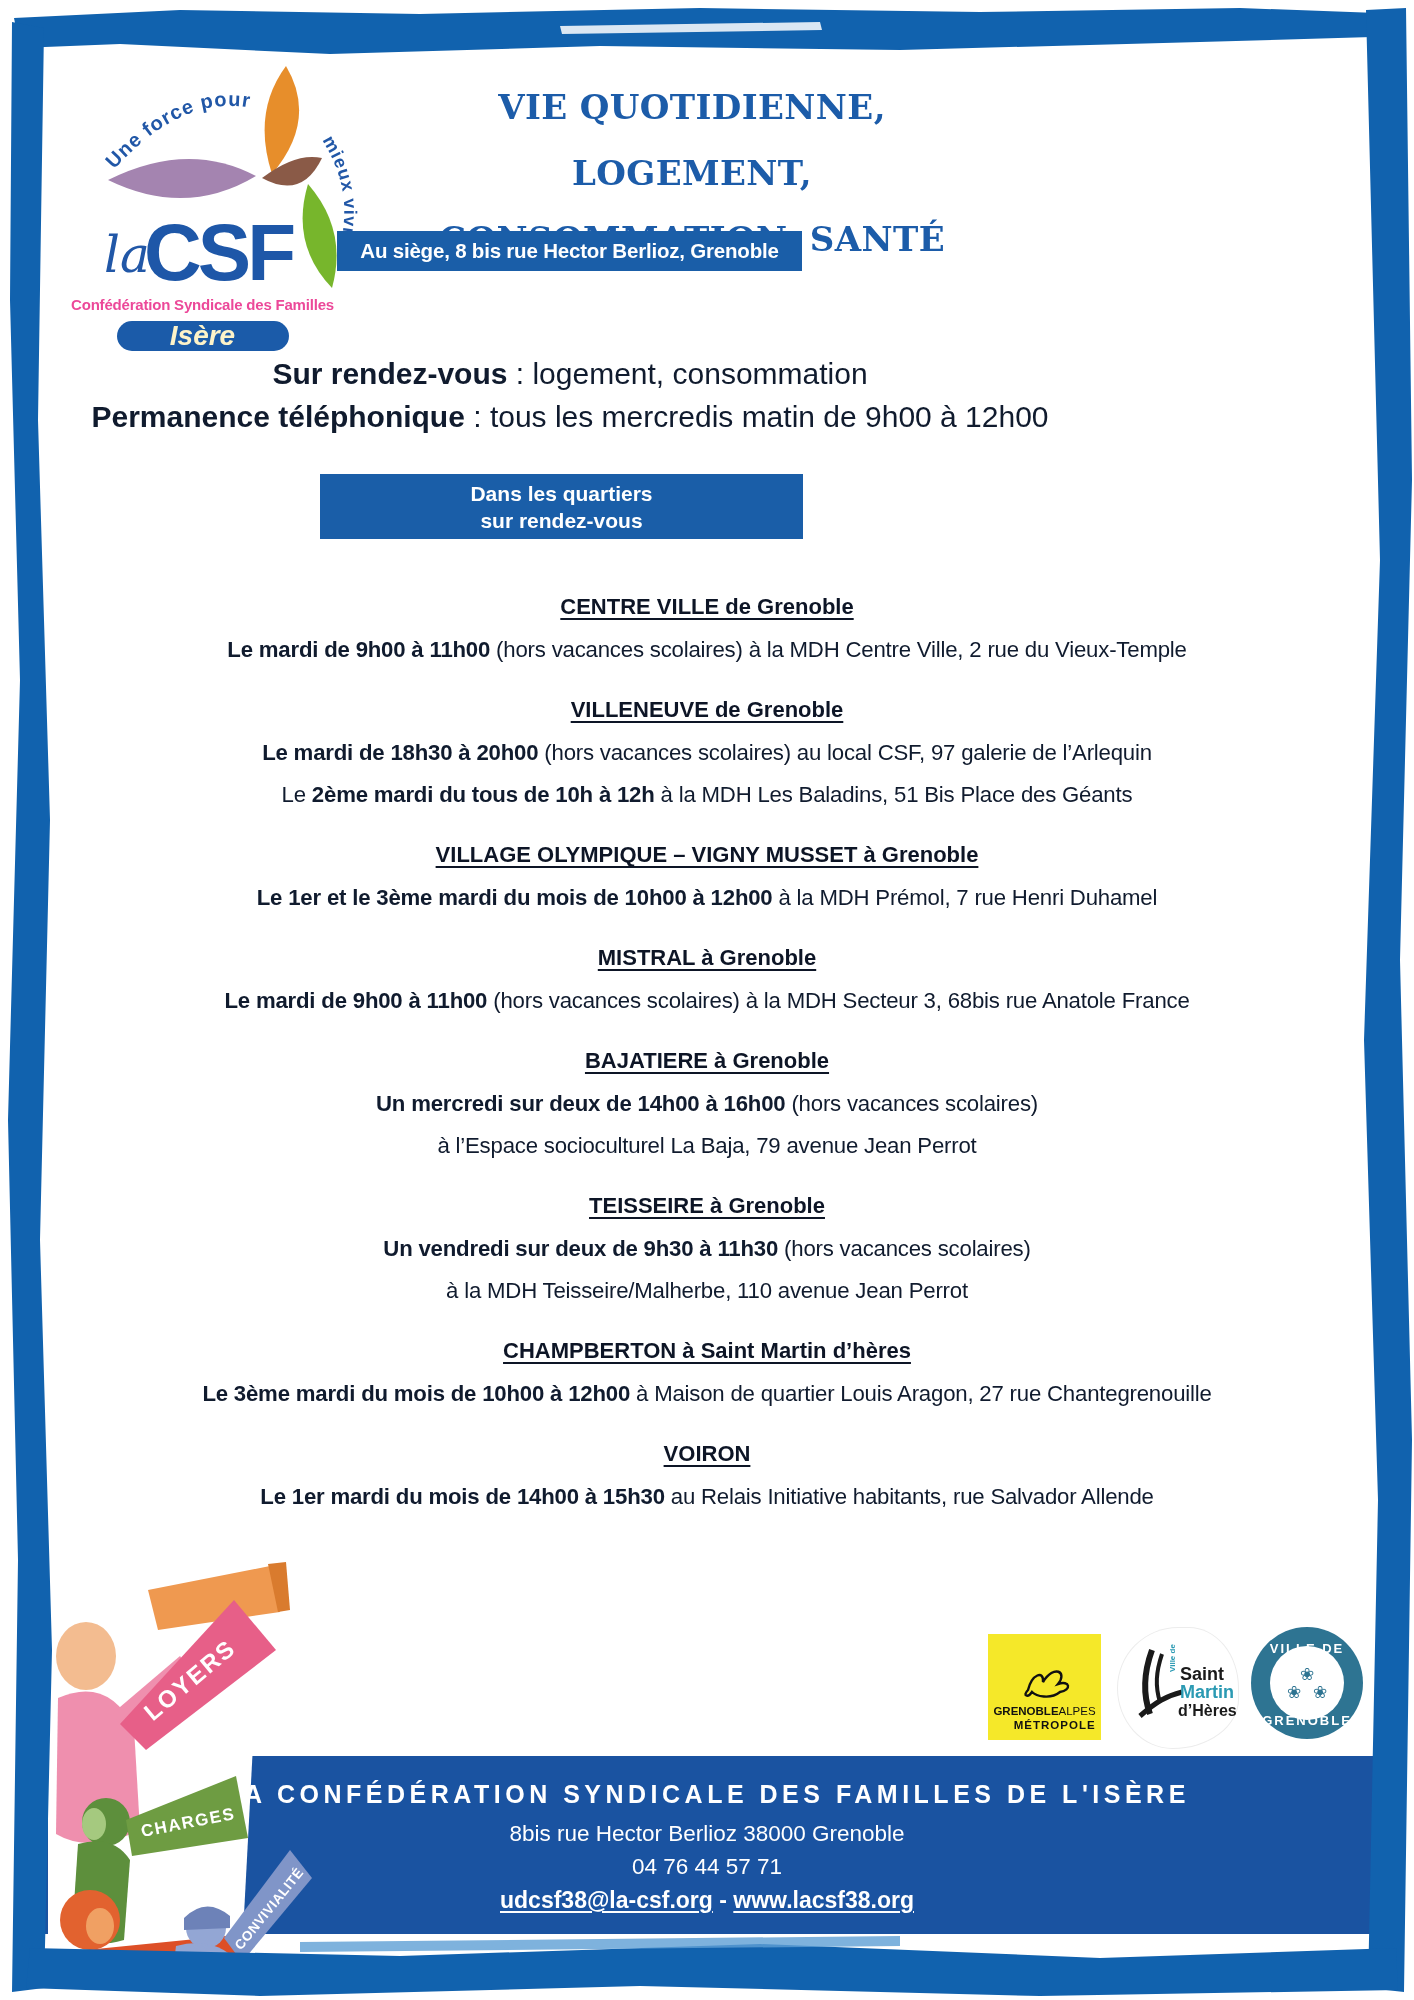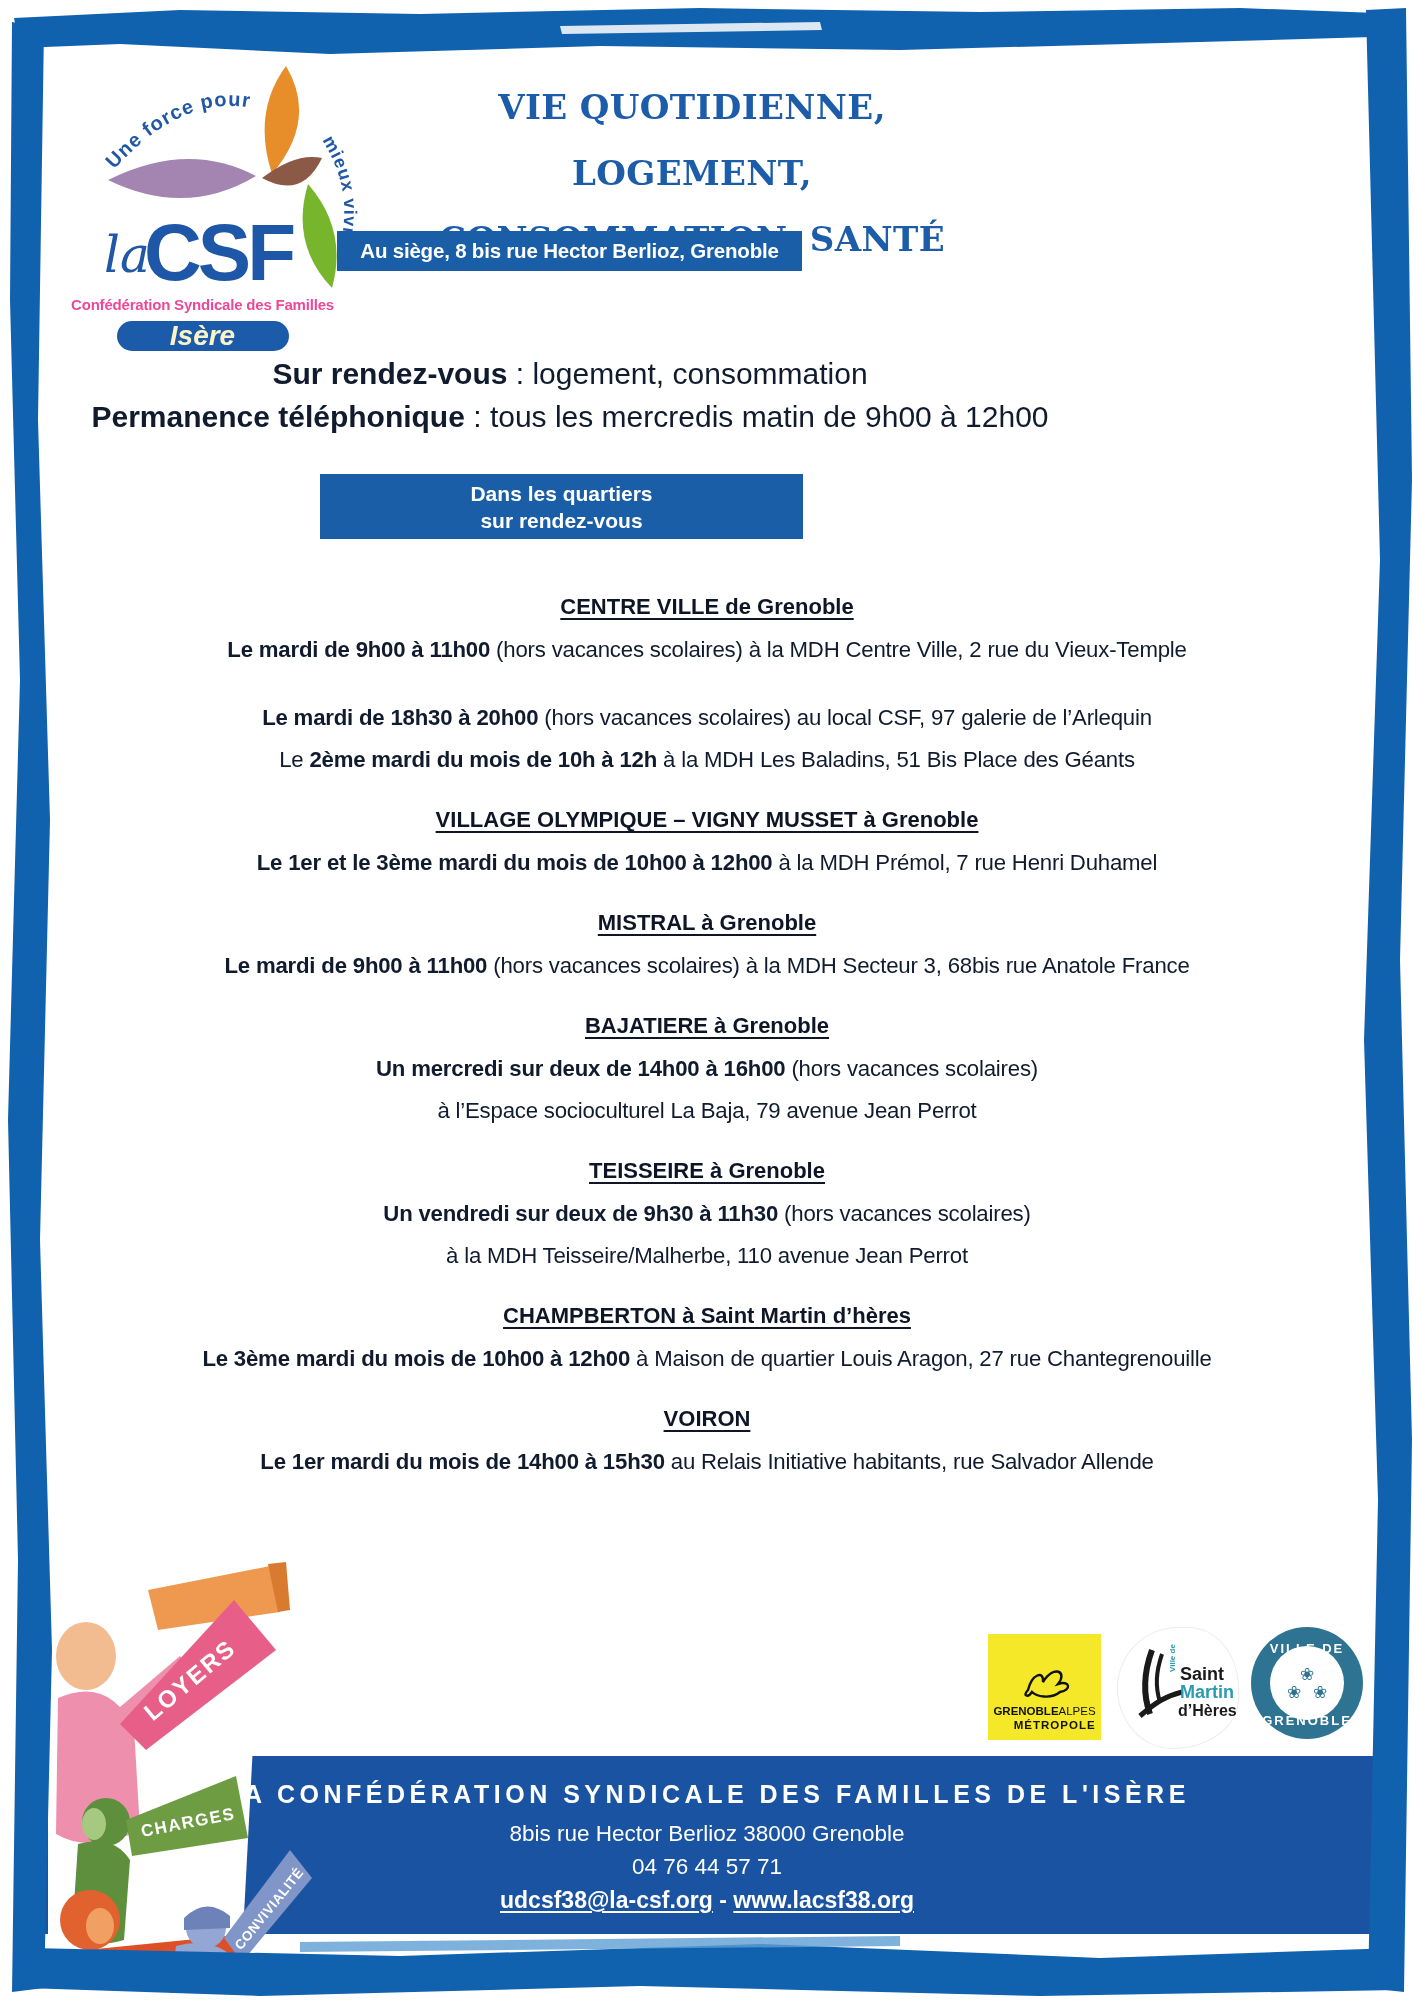--- a/index.html
+++ b/index.html
@@ -115,22 +115,23 @@
   </div>
 
   <div class="sections">
 
     <div class="section">
       <h3>CENTRE VILLE de Grenoble</h3>
       <div class="line"><span></span><span class="b">Le mardi de 9h00 à 11h00</span><span> (hors vacances scolaires) à la MDH Centre Ville, 2 rue du Vieux-Temple</span></div>
     </div>
 
     <div class="section">
+      <h3>VILLENEUVE de Grenoble</h3>
       <div class="line"><span></span><span class="b">Le mardi de 18h30 à 20h00</span><span> (hors vacances scolaires) au local CSF, 97 galerie de l’Arlequin</span></div>
-      <div class="line"><span>Le </span><span class="b">2ème mardi du mois de 10h à 12h</span><span> à la MDH Les Baladins, 51 Bis Place des Géants</span></div>
+      <div class="line"><span>Le </span><span class="b">2ème mardi du tous de 10h à 12h</span><span> à la MDH Les Baladins, 51 Bis Place des Géants</span></div>
     </div>
 
     <div class="section">
       <h3>VILLAGE OLYMPIQUE – VIGNY MUSSET à Grenoble</h3>
       <div class="line"><span></span><span class="b">Le 1er et le 3ème mardi du mois de 10h00 à 12h00</span><span> à la MDH Prémol, 7 rue Henri Duhamel</span></div>
     </div>
 
     <div class="section">
       <h3>MISTRAL à Grenoble</h3>
       <div class="line"><span></span><span class="b">Le mardi de 9h00 à 11h00</span><span> (hors vacances scolaires) à la MDH Secteur 3, 68bis rue Anatole France</span></div>

